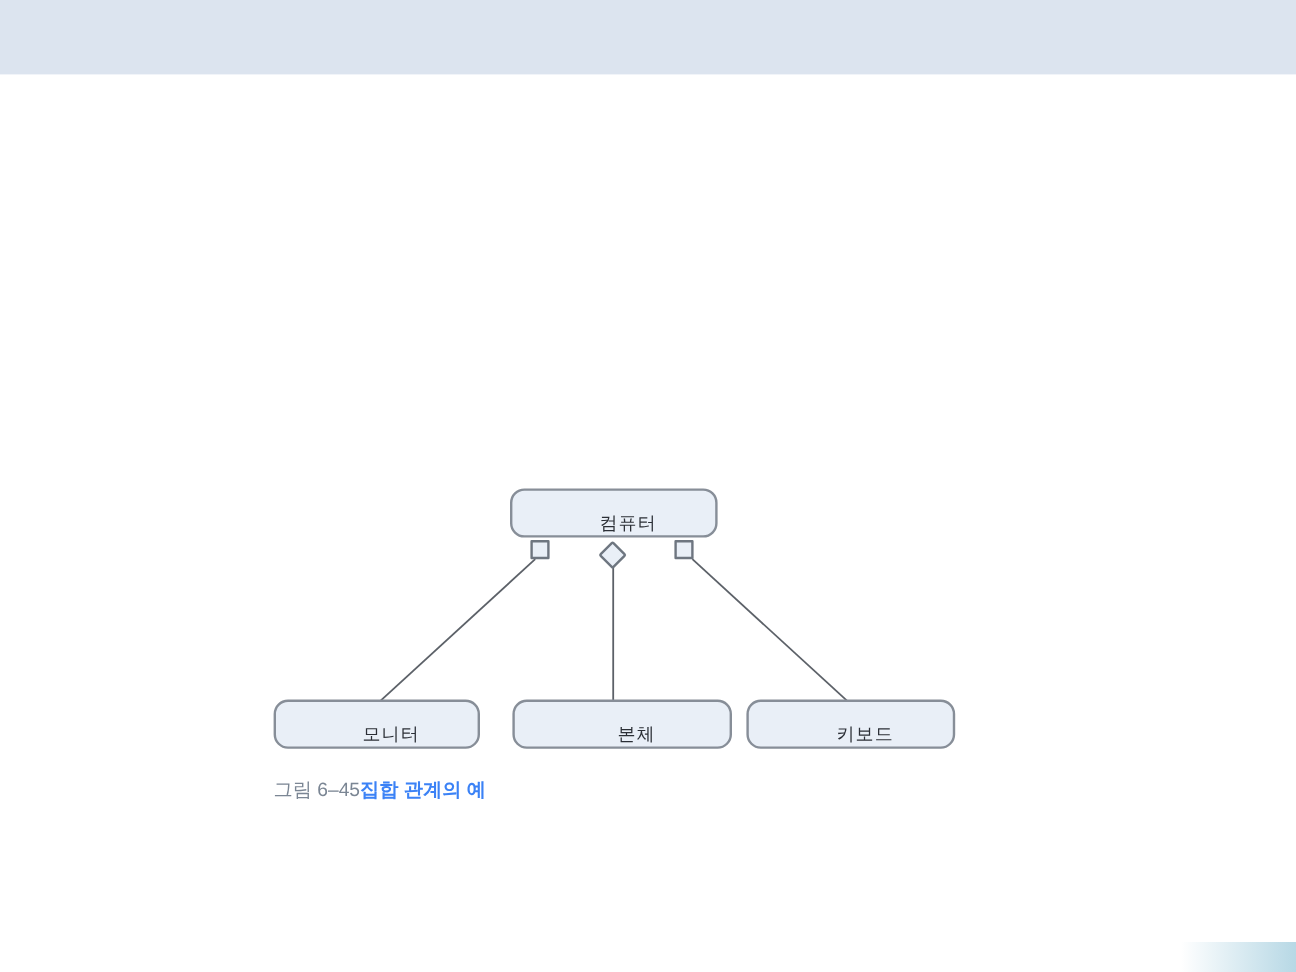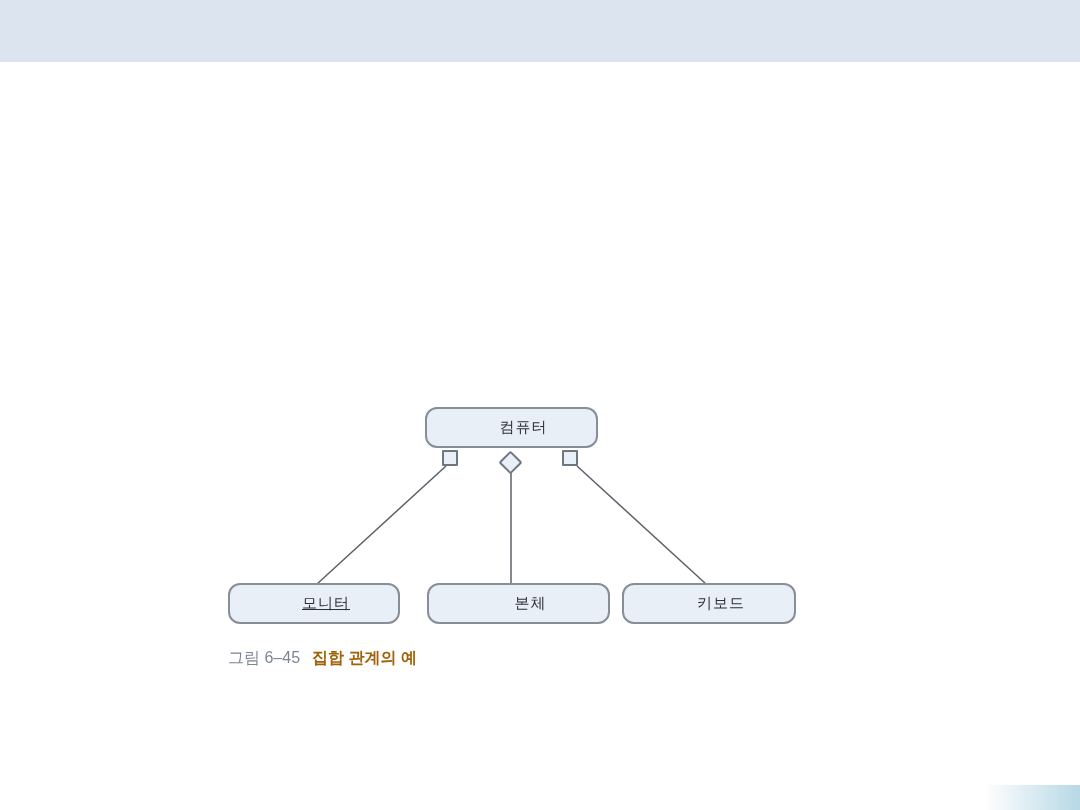--- a/index.html
+++ b/index.html
@@ -31,29 +31,29 @@
 
   
   .node {
     position: absolute;
     box-sizing: border-box;
     height: 41px;
     background: #e9eff7;
     border: 2px solid #878e98;
     border-radius: 12px;
     display: flex;
-    align-items: center;
+    align-items: flex-end;
     justify-content: center;
     font-size: 15px;
     color: #2b2f36;
     letter-spacing: 1px;
     padding-left: 24px;
   }
   .node-computer { left: 425px; top: 407px; width: 173px; }
-  .node-monitor  { left: 228px; top: 583px; width: 172px; text-decoration: underline; }
+  .node-monitor  { left: 228px; top: 583px; width: 172px; }
   .node-body     { left: 427px; top: 583px; width: 183px; }
   .node-keyboard { left: 622px; top: 583px; width: 174px; }
 
   
   .connector {
     position: absolute;
     box-sizing: border-box;
     background: #e9eff7;
     border: 2px solid #6e7680;
   }
@@ -81,26 +81,25 @@
     stroke: #5c6168;
     stroke-width: 1.5;
   }
 
   
   .caption {
     position: absolute;
     left: 228px; top: 648px;
     display: flex;
     align-items: baseline;
-    gap: 12px;
     font-size: 16px;
     white-space: nowrap;
   }
   .caption-label { color: #7b8694; }
-  .caption-title { color: #a16207; font-weight: bold; }
+  .caption-title { color: #3b82f6; font-weight: bold; }
 </style>
 </head>
 <body>
 
 <div class="top-band"></div>
 <div class="corner-accent"></div>
 
 <svg class="lines-svg" viewBox="0 0 1080 810">
   <line x1="446" y1="466" x2="317" y2="584"></line>
   <line x1="511" y1="470" x2="511" y2="584"></line>

